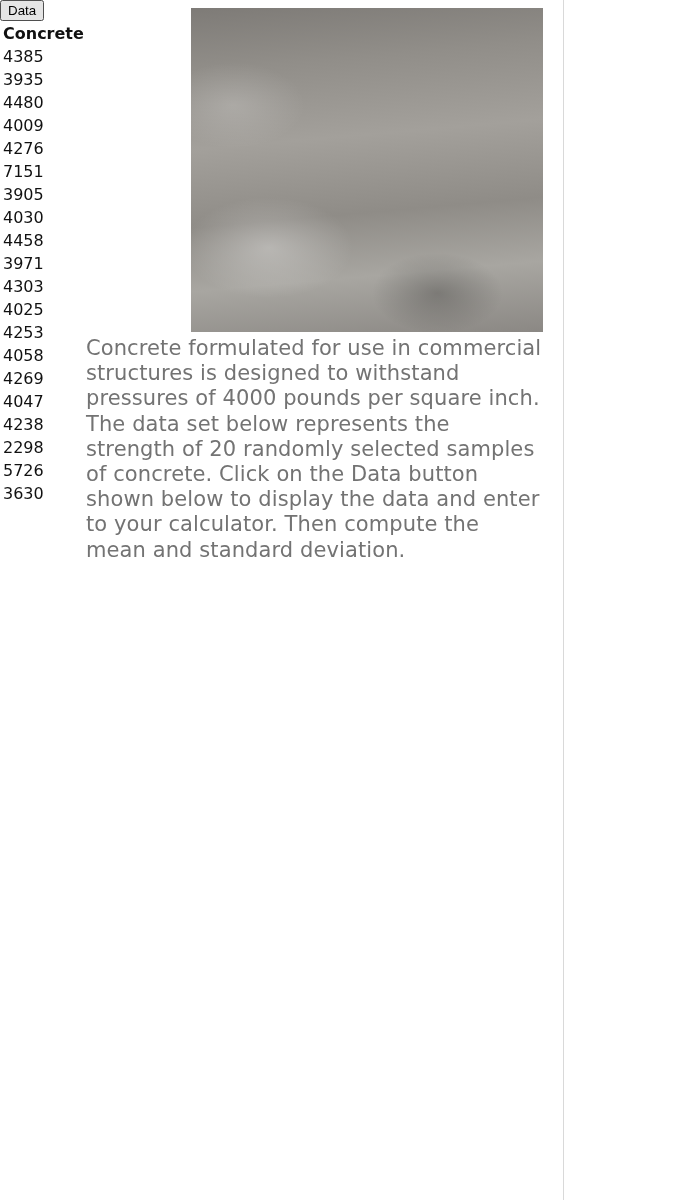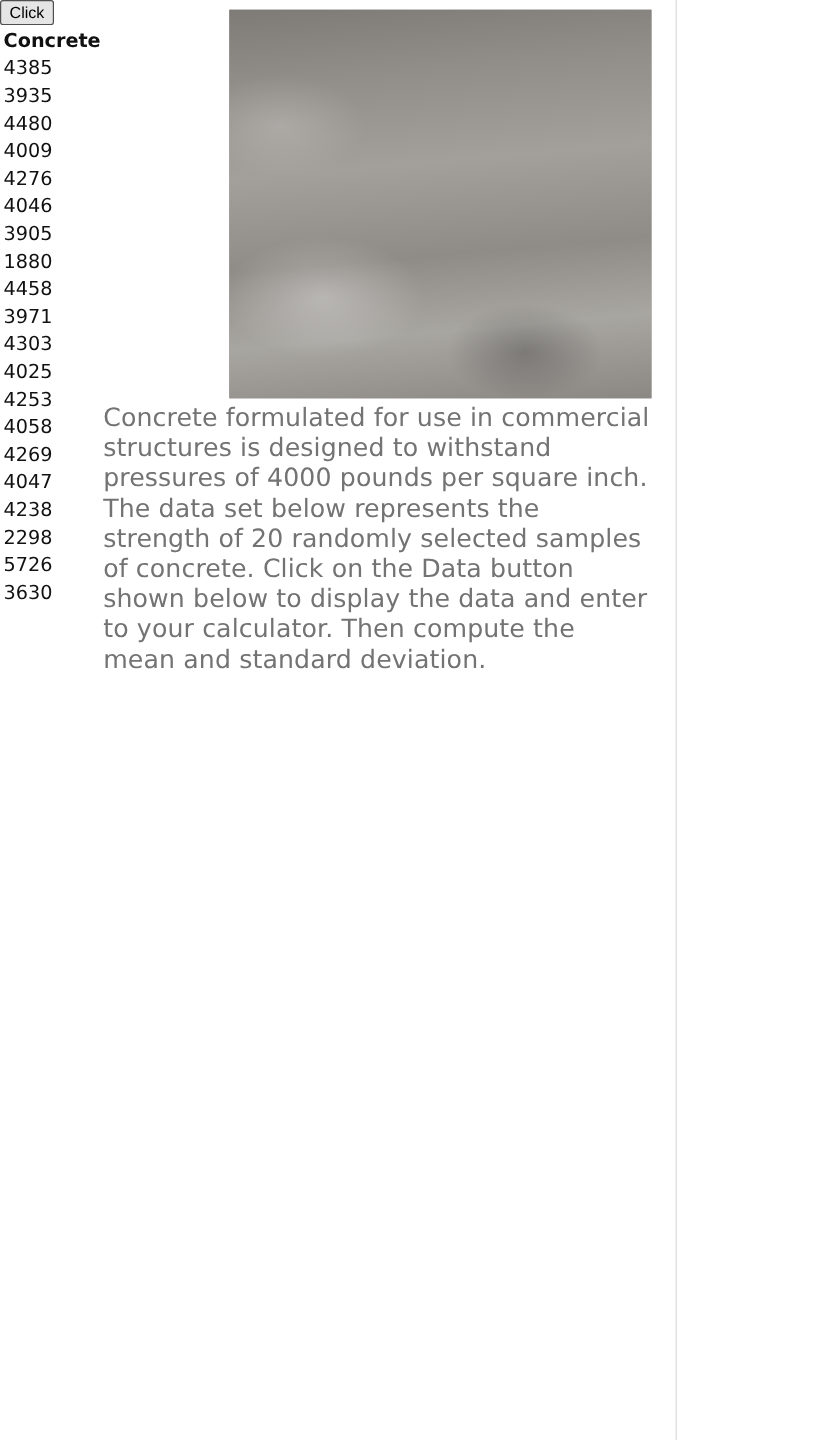--- a/index.html
+++ b/index.html
@@ -120,21 +120,21 @@
 
       <div class="plank plank1"></div>
       <div class="plank plank2"></div>
       <div class="rod"></div>
     </div>
 
     <div class="qtext">Concrete formulated for use in commercial structures is designed to withstand pressures of 4000 pounds per square inch. The data set below represents the strength of 20 randomly selected samples of concrete. Click on the Data button shown below to display the data and enter to your calculator. Then compute the mean and standard deviation.</div>
 
   </div>
 
-  <button id="data-button">Click</button>
+  <button id="data-button">Data</button>
 
   <table id="strength-table">
     <thead>
       <tr>
         <th>Concrete</th>
       </tr>
     </thead>
     <tbody id="strength-rows">
         <tr>
           <td>4385</td>
@@ -145,27 +145,27 @@
         <tr>
           <td>4480</td>
         </tr>
         <tr>
           <td>4009</td>
         </tr>
         <tr>
           <td>4276</td>
         </tr>
         <tr>
-          <td>4046</td>
+          <td>7151</td>
         </tr>
         <tr>
           <td>3905</td>
         </tr>
         <tr>
-          <td>1880</td>
+          <td>4030</td>
         </tr>
         <tr>
           <td>4458</td>
         </tr>
         <tr>
           <td>3971</td>
         </tr>
         <tr>
           <td>4303</td>
         </tr>

